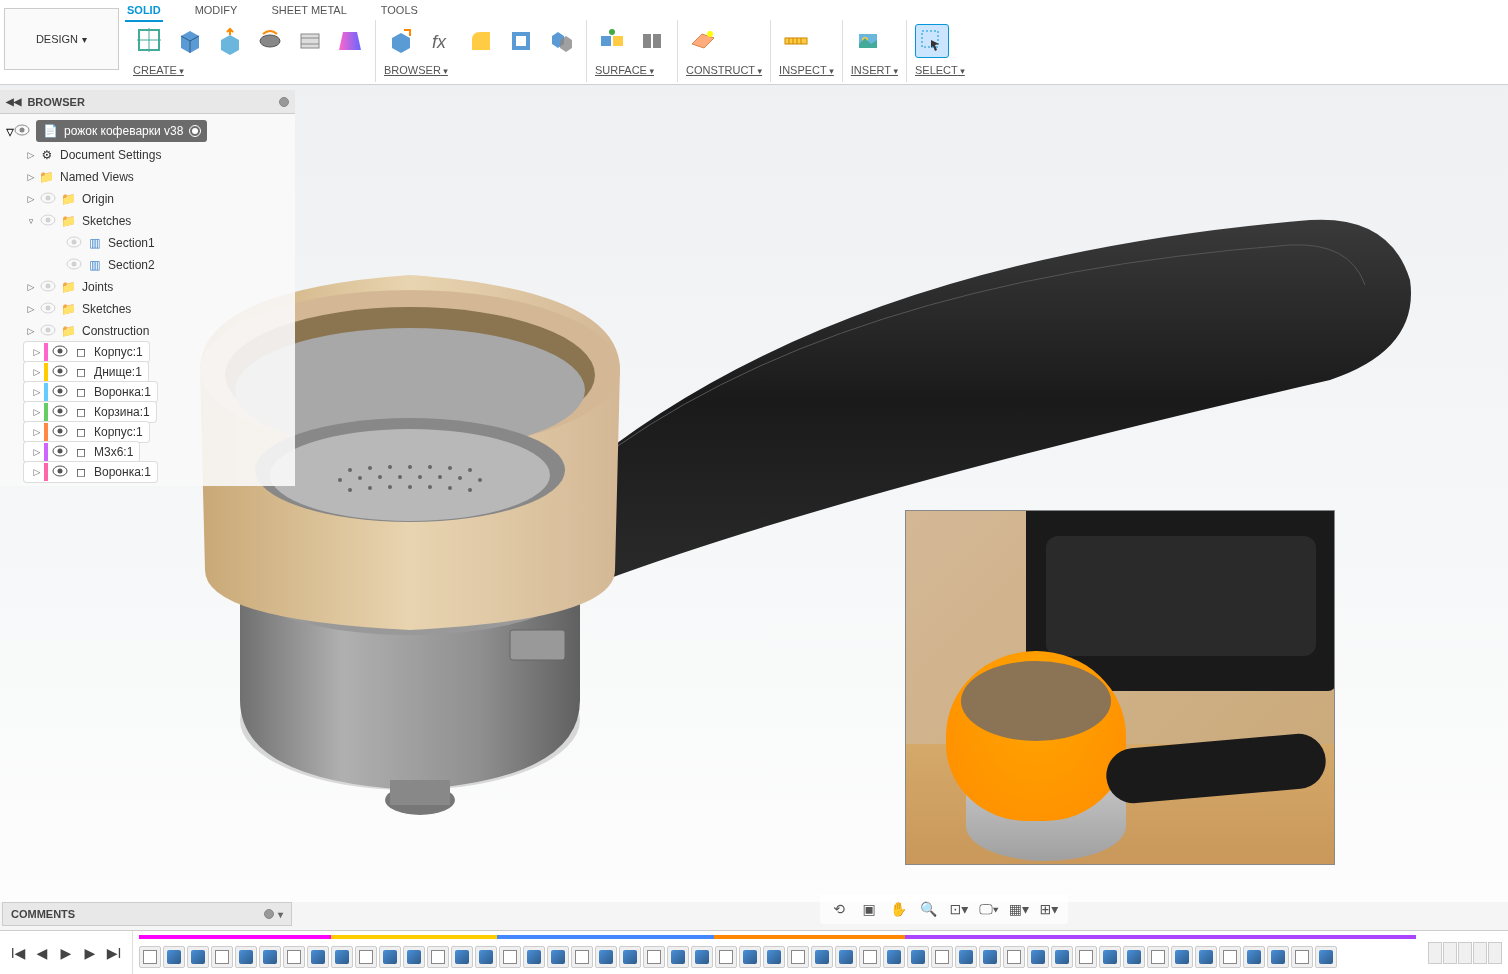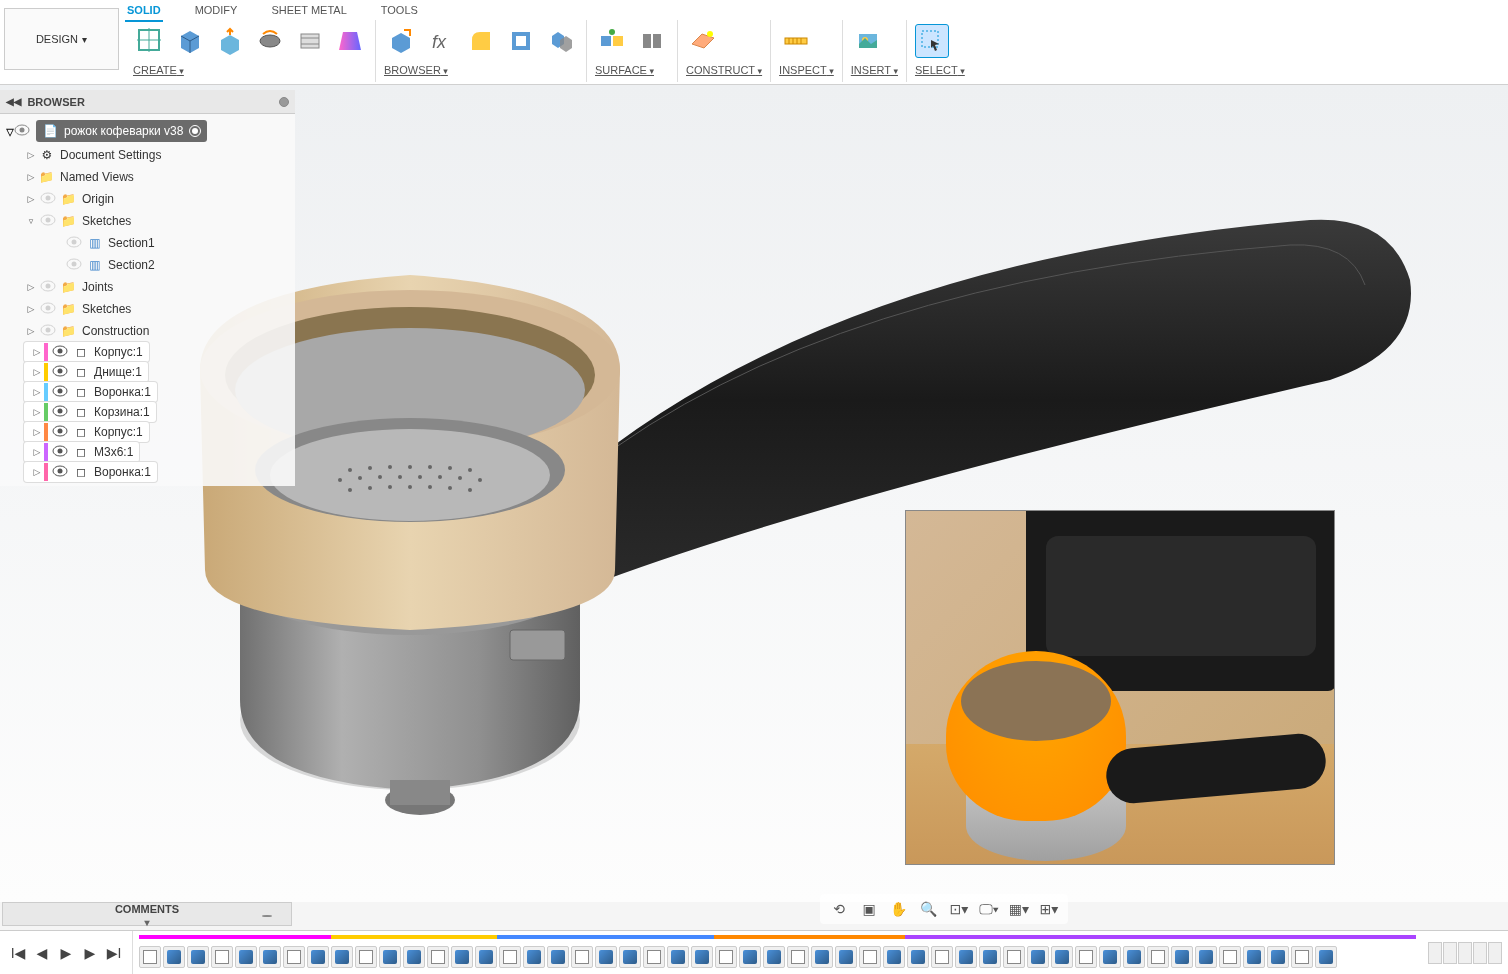--- a/index.html
+++ b/index.html
@@ -43,21 +43,21 @@
 .ref-photo { position: absolute; top: 510px; left: 905px; width: 430px; height: 355px; background: linear-gradient(135deg, #d4b896 0%, #c9a876 100%); border: 1px solid #888; overflow: hidden; }
 .ref-photo .machine { position: absolute; top: 0; left: 120px; width: 310px; height: 180px; background: #1a1a1a; border-radius: 0 0 8px 8px; }
 .ref-photo .tray { position: absolute; top: 25px; left: 140px; width: 270px; height: 120px; background: #2a2a2a; border-radius: 12px; }
 .ref-photo .cup { position: absolute; top: 140px; left: 40px; width: 180px; height: 170px; background: radial-gradient(ellipse at 50% 30%, #ffa500, #ff8c00); border-radius: 50% 50% 45% 45%; }
 .ref-photo .cup-inner { position: absolute; top: 150px; left: 55px; width: 150px; height: 80px; background: #8b7355; border-radius: 50%; }
 .ref-photo .metal { position: absolute; top: 280px; left: 60px; width: 160px; height: 70px; background: linear-gradient(#c0c0c0, #a0a0a0); border-radius: 0 0 50% 50%; }
 .ref-photo .handle { position: absolute; top: 230px; left: 200px; width: 220px; height: 55px; background: #1a1a1a; border-radius: 30px; transform: rotate(-5deg); }
 .ref-photo .board { position: absolute; bottom: 0; left: 0; right: 0; height: 120px; background: linear-gradient(#d4a96a, #c9985a); }
 
 
-.comments { position: absolute; bottom: 48px; left: 2px; width: 290px; height: 24px; background: #e8e8e8; display: flex; align-items: center; padding: 0 15px; font-size: 11px; font-weight: 600; color: #444; border: 1px solid #ccc; flex-direction: column; }
+.comments { position: absolute; bottom: 48px; left: 2px; width: 290px; height: 24px; background: #e8e8e8; display: flex; align-items: center; padding: 0 8px; font-size: 11px; font-weight: 600; color: #444; border: 1px solid #ccc; }
 .comments .dot { margin-left: auto; width: 10px; height: 10px; border: 1px solid #888; border-radius: 50%; background: #999; margin-right: 4px; }
 .comments .arr { font-size: 10px; color: #666; }
 
 
 .view-tools { position: absolute; bottom: 50px; left: 820px; display: flex; gap: 8px; background: rgba(255,255,255,0.7); padding: 4px 8px; border-radius: 4px; }
 .view-tools .vt { width: 22px; height: 22px; display: flex; align-items: center; justify-content: center; font-size: 14px; color: #555; }
 
 
 .timeline { position: absolute; bottom: 0; left: 0; right: 0; height: 44px; background: #fff; border-top: 1px solid #ccc; display: flex; align-items: center; }
 .tl-controls { display: flex; gap: 4px; padding: 0 8px; border-right: 1px solid #ddd; height: 100%; align-items: center; }

